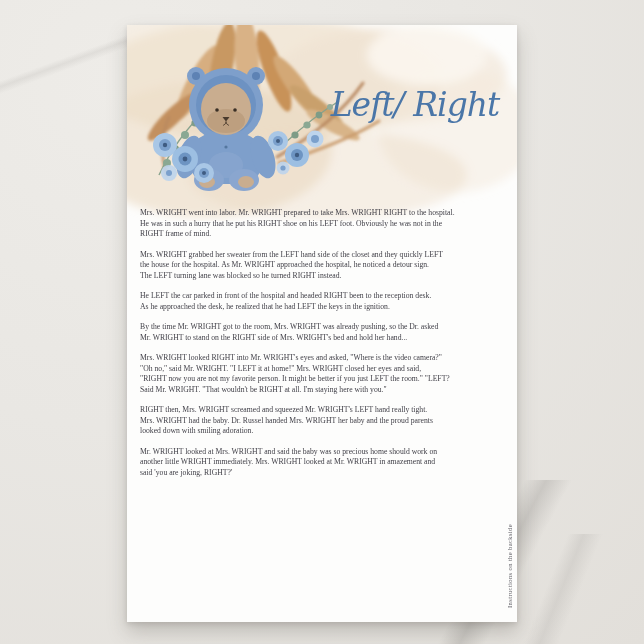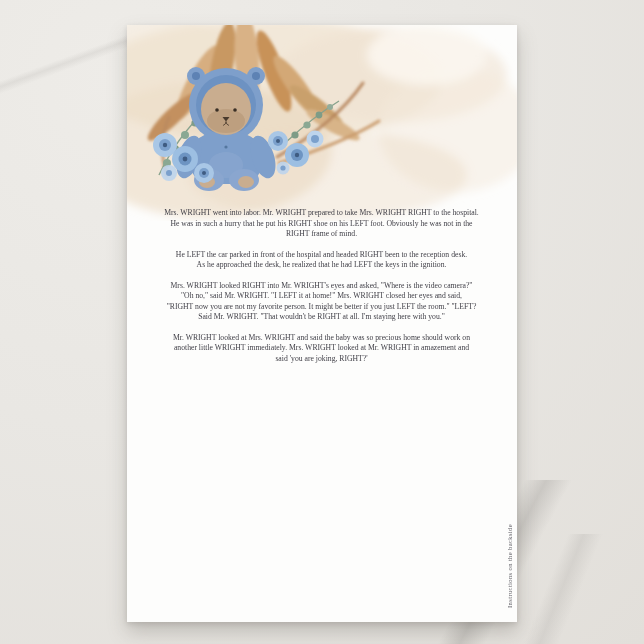--- a/index.html
+++ b/index.html
@@ -33,21 +33,21 @@
     text-align:center;white-space:nowrap;
     font-family:"DejaVu Serif",serif;font-style:italic;
     font-size:33px;letter-spacing:-1px;
     color:var(--title_blue,#4a76a8);
   }
   .story{
     position:absolute;left:13px;top:183px;width:363px;
     color:var(--body_text,#3f3e46);
     font-size:7.7px;line-height:10.5px;
   }
-  .story p{margin:0 0 10px 0;white-space:pre-line;text-align:center;}
+  .story p{margin:0 0 10px 0;white-space:pre-line;}
   .side-note{
     position:absolute;right:4px;bottom:14px;
     writing-mode:vertical-rl;transform:rotate(180deg);
     font-size:6.5px;letter-spacing:.4px;color:#5f5e64;
   }
 </style>
 </head>
 <body>
 
 <div class="stage">
@@ -147,40 +147,49 @@
         <circle cx="170" cy="130" r="12" fill="#9dbfe2"></circle>
           <circle cx="170" cy="130" r="6" fill="#6d94c2"></circle>
           <circle cx="170" cy="130" r="2.2" fill="#3f5c82"></circle>
         <circle cx="188" cy="114" r="8.5" fill="#bdd4ec"></circle>
           <circle cx="188" cy="114" r="4" fill="#7ba0cc"></circle>
         <circle cx="156" cy="143" r="6.5" fill="#bdd4ec" opacity="0.9"></circle>
           <circle cx="156" cy="143" r="2.6" fill="#7ba0cc"></circle>
       </g>
     </svg>
 
+    <div class="title">Left/ Right</div>
 
     <div class="story">
 
         <p>Mrs. WRIGHT went into labor. Mr. WRIGHT prepared to take Mrs. WRIGHT RIGHT to the hospital.
 He was in such a hurry that he put his RIGHT shoe on his LEFT foot. Obviously he was not in the
 RIGHT frame of mind.</p>
 
+        <p>Mrs. WRIGHT grabbed her sweater from the LEFT hand side of the closet and they quickly LEFT
+the house for the hospital. As Mr. WRIGHT approached the hospital, he noticed  a detour sign.
+The LEFT turning lane was blocked so he turned RIGHT instead.</p>
 
 
         <p>He LEFT the car parked in front of the hospital and headed RIGHT been to the reception desk.
 As he approached the desk, he realized that he had LEFT the keys in the ignition.</p>
 
 
 
+        <p>By the time Mr. WRIGHT got to the room, Mrs. WRIGHT was already pushing, so the Dr. asked
+Mr. WRIGHT to stand on the RIGHT side of Mrs. WRIGHT's bed and hold her hand...</p>
 
         <p>Mrs. WRIGHT looked RIGHT into Mr. WRIGHT's eyes and asked, "Where is the video camera?"
 "Oh no," said Mr. WRIGHT. "I LEFT it at home!" Mrs. WRIGHT closed her eyes and said,
 "RIGHT now you are not my favorite person. It might be better if you just LEFT  the room." "LEFT?
 Said Mr. WRIGHT. "That wouldn't be RIGHT at all. I'm staying here with you."</p>
 
+        <p>RIGHT then, Mrs. WRIGHT screamed and squeezed Mr. WRIGHT's LEFT hand really tight.
+Mrs. WRIGHT had the baby. Dr. Russel handed Mrs. WRIGHT her baby and the proud parents
+looked down with smiling adoration.</p>
 
         <p>Mr. WRIGHT looked at Mrs. WRIGHT and said the baby was so precious home should work on
 another little WRIGHT immediately. Mrs. WRIGHT looked at Mr. WRIGHT in amazement and
 said 'you are joking, RIGHT?'</p>
       </div>
 
     <div class="side-note">Instructions on the backside</div>
   </div>
 </div>
 

